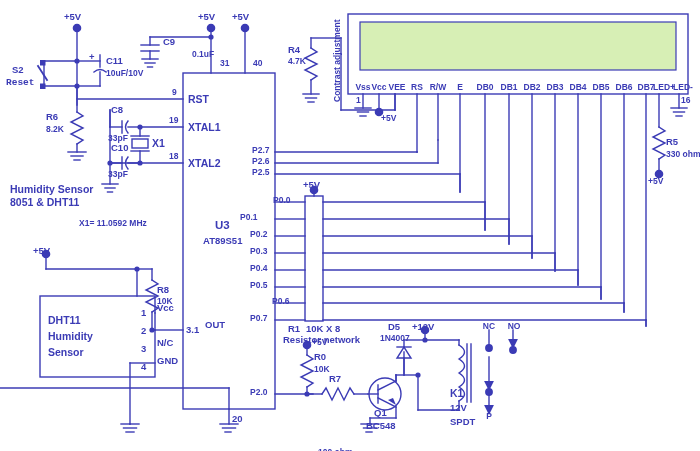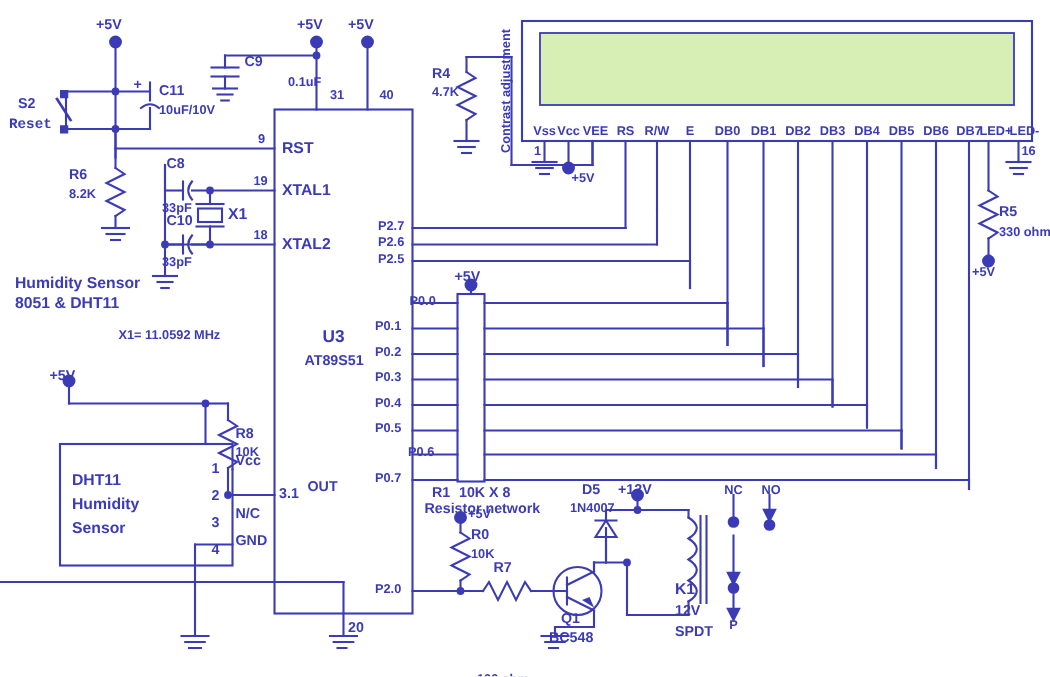--- a/index.html
+++ b/index.html
@@ -324,21 +324,21 @@
   <div class="lbl f9" style="left:186px;top:325px;">3.1</div>
   <div class="lbl f9" style="left:232px;top:414px;">20</div>
 
   <div class="lbl f11" style="left:215px;top:220px;">U3</div>
   <div class="lbl f9" style="left:203px;top:236px;">AT89S51</div>
 
   <div class="lbl f8" style="left:252px;top:146px;">P2.7</div>
   <div class="lbl f8" style="left:252px;top:157px;">P2.6</div>
   <div class="lbl f8" style="left:252px;top:168px;">P2.5</div>
   <div class="lbl f8" style="left:250px;top:196px;margin-left:23px;">P0.0</div>
-  <div class="lbl f8" style="left:250px;top:213px;">P0.1</div>
+  <div class="lbl f8" style="left:240px;top:213px;">P0.1</div>
   <div class="lbl f8" style="left:250px;top:230px;">P0.2</div>
   <div class="lbl f8" style="left:250px;top:247px;">P0.3</div>
   <div class="lbl f8" style="left:250px;top:264px;">P0.4</div>
   <div class="lbl f8" style="left:250px;top:281px;">P0.5</div>
   <div class="lbl f8" style="left:250px;top:297px;margin-left:22px;">P0.6</div>
   <div class="lbl f8" style="left:250px;top:314px;">P0.7</div>
   <div class="lbl f8" style="left:250px;top:388px;">P2.0</div>
 
   <div class="lbl f9" style="left:111px;top:105px;">C8</div>
   <div class="lbl f8" style="left:108px;top:134px;">33pF</div>

